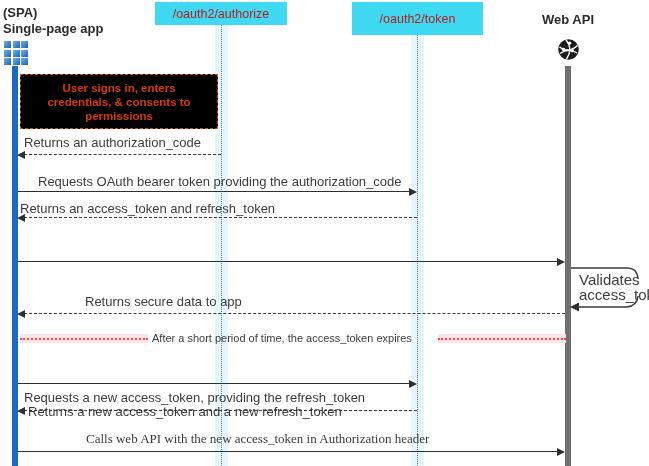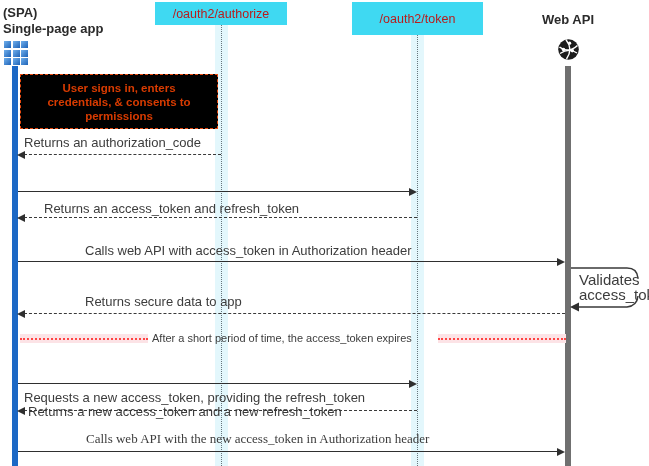--- a/index.html
+++ b/index.html
@@ -90,28 +90,28 @@
   </svg>
 
   <div class="abs note" style="left:20px;top:74px;width:198px;height:55px;">
     <span>User signs in, enters credentials, &amp; consents to permissions</span>
   </div>
 
   <div class="abs msg" style="left:24px;top:136px;">Returns an authorization_code</div>
   <div class="abs dash" style="left:24px;top:154.3px;width:197px;"></div>
   <div class="abs ah-left" style="left:17px;top:150.5px;"></div>
 
+  <div class="abs msg" style="left:38px;top:175px;">Requests OAuth bearer token providing the authorization_code</div>
   <div class="abs solid" style="left:18px;top:191.3px;width:393px;"></div>
   <div class="abs ah-right" style="left:409px;top:187.5px;"></div>
 
-  <div class="abs msg" style="left:44px;top:202px;">Returns an access_token and refresh_token</div>
+  <div class="abs msg" style="left:20px;top:202px;">Returns an access_token and refresh_token</div>
   <div class="abs dash" style="left:24px;top:217.3px;width:393px;"></div>
   <div class="abs ah-left" style="left:17px;top:213.5px;"></div>
 
-  <div class="abs msg" style="left:85px;top:244px;">Calls web API with access_token in Authorization header</div>
   <div class="abs solid" style="left:18px;top:261.3px;width:541px;"></div>
   <div class="abs ah-right" style="left:557px;top:257.5px;"></div>
 
   <svg class="abs" style="left:565px;top:258px;" width="84" height="56" viewBox="0 0 84 56">
     <path d="M6,10 H62 Q72,10 73,20" stroke="#3a3a3a" stroke-width="1.5" fill="none"></path>
     <path d="M73,38 Q72,48 62,49 H13" stroke="#3a3a3a" stroke-width="1.5" fill="none"></path>
     <polygon points="5,49 14,44.5 14,53.5" fill="#2f2f2f"></polygon>
   </svg>
   <div class="abs validates-text" style="left:579px;top:272px;">
     <div>Validates</div>

